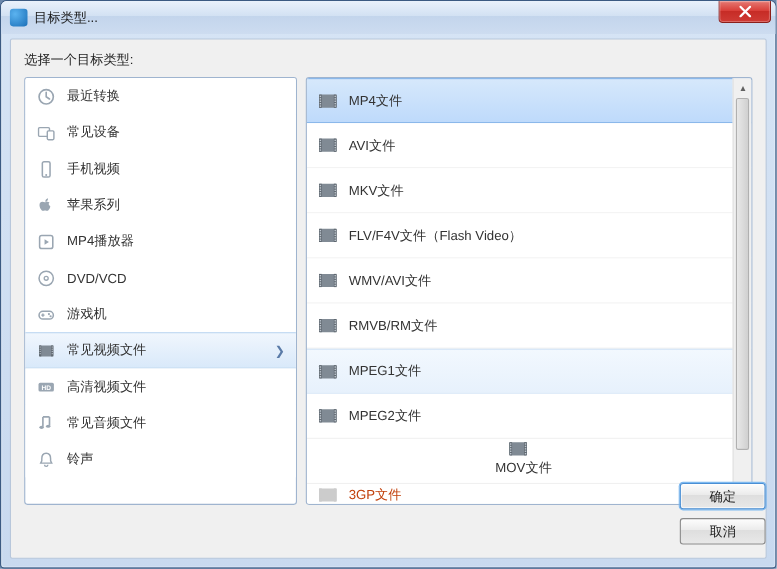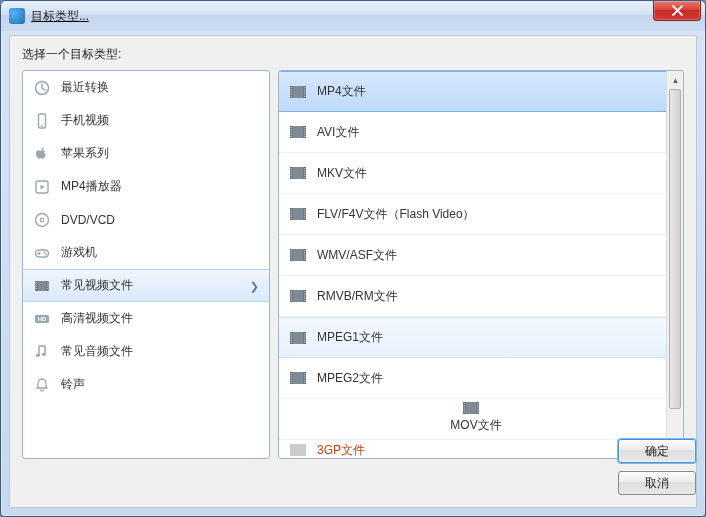--- a/index.html
+++ b/index.html
@@ -12,21 +12,20 @@
     box-shadow: inset 0 0 0 1px rgba(255,255,255,0.4);
     position: relative;
   }
   .titlebar {
     height: 30px;
     background: linear-gradient(to bottom, #e9f1fb 0%, #d2e1f3 45%, #c3d5ec 46%, #cddcf0 100%);
     border-radius: 5px 5px 0 0;
     display: flex; align-items: center;
     padding-left: 8px;
     position: relative;
-    text-decoration: underline;
   }
   .titlebar .app-icon {
     width: 16px; height: 16px; margin-right: 6px;
     background: radial-gradient(circle at 30% 30%, #5bb3f0, #1a6fb8);
     border-radius: 3px;
   }
   .titlebar .title { font-size: 12px; color: #1a1a1a; }
   .close-btn {
     position: absolute; right: 4px; top: 0;
     width: 48px; height: 20px;
@@ -162,20 +161,30 @@
                 <circle cx="8" cy="8" r="6.5" fill="none" stroke="#9aa6b2" stroke-width="1.5"></circle>
                 <path d="M8 4 V8 L11 10" stroke="#9aa6b2" stroke-width="1.5" fill="none" stroke-linecap="round"></path>
               </svg>
             </span>
     <span>最近转换</span>
 
   </div>
           <div class="category-item">
     <span class="icon">
               <svg width="16" height="16" viewBox="0 0 16 16">
+                <rect x="1" y="3" width="10" height="8" rx="1" fill="none" stroke="#9aa6b2" stroke-width="1.3"></rect>
+                <rect x="9" y="6" width="6" height="8" rx="1" fill="#fff" stroke="#9aa6b2" stroke-width="1.3"></rect>
+              </svg>
+            </span>
+    <span>常见设备</span>
+
+  </div>
+          <div class="category-item">
+    <span class="icon">
+              <svg width="16" height="16" viewBox="0 0 16 16">
                 <rect x="4.5" y="1" width="7" height="14" rx="1.5" fill="none" stroke="#9aa6b2" stroke-width="1.4"></rect>
                 <circle cx="8" cy="13" r="0.9" fill="#9aa6b2"></circle>
               </svg>
             </span>
     <span>手机视频</span>
 
   </div>
           <div class="category-item">
     <span class="icon">
               <svg width="16" height="16" viewBox="0 0 16 16">
@@ -364,21 +373,21 @@
                   <rect x="1.6" y="8.4" width="1.3" height="1.3" fill="#c0c8d0"></rect>
                   <rect x="1.6" y="10.6" width="1.3" height="1.3" fill="#c0c8d0"></rect>
                   <rect x="1.6" y="12.8" width="1.3" height="1.3" fill="#c0c8d0"></rect>
                   <rect x="15.1" y="4" width="1.3" height="1.3" fill="#c0c8d0"></rect>
                   <rect x="15.1" y="6.2" width="1.3" height="1.3" fill="#c0c8d0"></rect>
                   <rect x="15.1" y="8.4" width="1.3" height="1.3" fill="#c0c8d0"></rect>
                   <rect x="15.1" y="10.6" width="1.3" height="1.3" fill="#c0c8d0"></rect>
                   <rect x="15.1" y="12.8" width="1.3" height="1.3" fill="#c0c8d0"></rect>
                 </svg>
               </span>
-    <span>WMV/ASF文件</span>
+    <span>WMV/AVI文件</span>
   </div>
             <div class="format-item" style="padding-right: 20px;">
     <span class="icon">
                 <svg width="18" height="18" viewBox="0 0 18 18">
                   <rect x="1" y="3" width="16" height="12" rx="1" fill="#808a94"></rect>
                   <rect x="1" y="3" width="2.5" height="12" fill="#5f6870"></rect>
                   <rect x="14.5" y="3" width="2.5" height="12" fill="#5f6870"></rect>
                   <rect x="1.6" y="4" width="1.3" height="1.3" fill="#c0c8d0"></rect>
                   <rect x="1.6" y="6.2" width="1.3" height="1.3" fill="#c0c8d0"></rect>
                   <rect x="1.6" y="8.4" width="1.3" height="1.3" fill="#c0c8d0"></rect>

